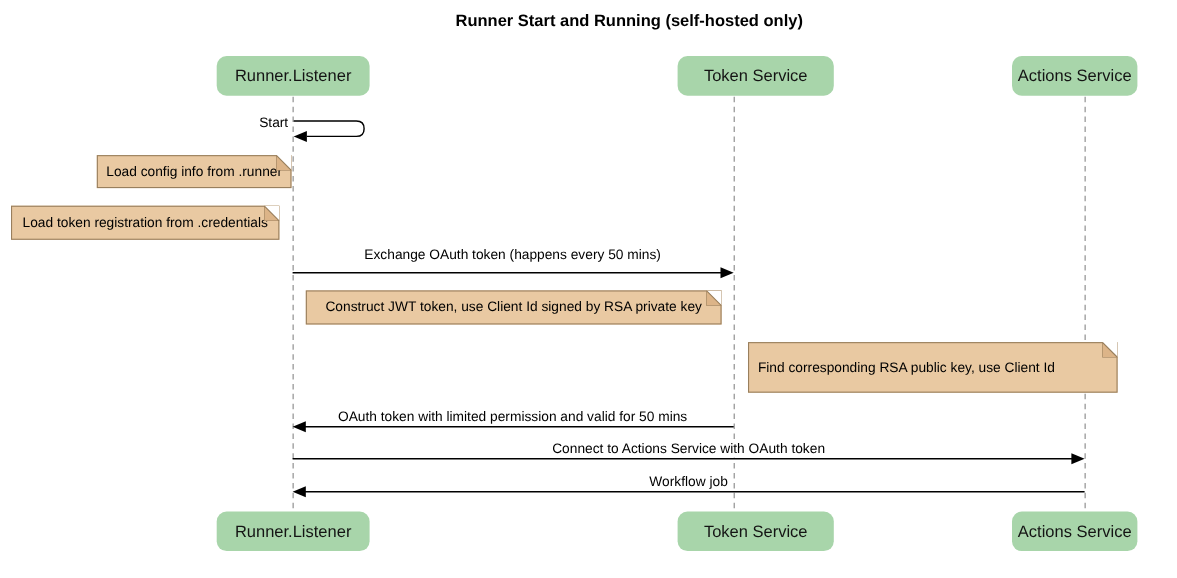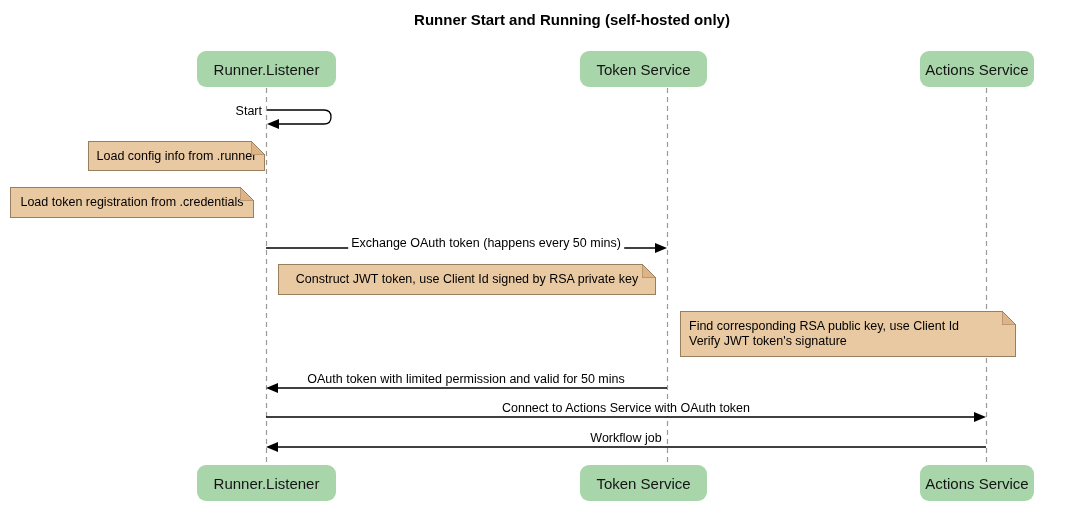--- a/index.html
+++ b/index.html
@@ -16,42 +16,42 @@
   .msg-line{stroke:#000;stroke-width:1.3;fill:none;}
   .msg-head{fill:#000;stroke:none;}
   .actor{
     position:absolute;height:36px;background:#a8d5aa;border-radius:9px;
     display:flex;align-items:center;justify-content:center;
     font-size:15px;color:#141414;
   }
   .actor.top{top:51px;}
   .actor.bottom{top:465px;}
   .actor-rl{left:197px;width:139px;}
-  .actor-ts{left:580px;width:127px;}
+  .actor-ts{left:616px;width:142px;}
   .actor-as{left:920px;width:114px;}
   .msg-label{
     position:absolute;transform:translateX(-50%);font-size:12.5px;
     background:#ffffff;padding:0 3px;white-space:nowrap;line-height:15px;
   }
   .start-label{
     position:absolute;font-size:12.5px;line-height:15px;right:808px;top:104px;
     text-align:right;
   }
   .note{
     position:absolute;background:#e9c9a2;border:1px solid #997f5d;
     display:flex;align-items:center;justify-content:center;
     font-size:12.5px;line-height:15px;white-space:nowrap;box-sizing:border-box;
   }
   .note.multi{flex-direction:column;align-items:flex-start;justify-content:center;padding-left:8px;}
   .fold{position:absolute;top:-1px;right:-1px;}
   .note-1{left:88px;top:141px;width:177px;height:30px;}
   .note-2{left:10px;top:187px;width:244px;height:31px;}
   .note-3{left:278px;top:264px;width:378px;height:31px;}
   .note-4{left:680px;top:311px;width:336px;height:46px;}
-  .m1{left:466px;top:236px;margin-left:20px;}
+  .m1{left:466px;top:224px;}
   .m2{left:466px;top:372px;}
   .m3{left:626px;top:401px;text-align:right;}
   .m4{left:626px;top:431px;}
 </style>
 </head>
 <body>
 
 <div class="canvas">
 
   <div class="title">Runner Start and Running (self-hosted only)</div>
@@ -116,21 +116,20 @@
     </svg>
     <span>Construct JWT token, use Client Id signed by RSA private key</span>
   </div>
 
   <div class="note note-4 multi">
     <svg class="fold" width="14" height="14" viewBox="0 0 14 14">
       <path d="M0 0 L14 0 L14 14 Z" fill="#ffffff"></path>
       <path d="M0 0 L14 14 L0 14 Z" fill="#dcb488" stroke="#997f5d" stroke-width="1"></path>
     </svg>
     <span>Find corresponding RSA public key, use Client Id</span>
-    <span>Verify JWT token's signature</span>
   </div>
 
   <div class="msg-label m1">Exchange OAuth token (happens every 50 mins)</div>
   <div class="msg-label m2">OAuth token with limited permission and valid for 50 mins</div>
   <div class="msg-label m3">Connect to Actions Service with OAuth token</div>
   <div class="msg-label m4">Workflow job</div>
 
   <div class="actor bottom actor-rl">Runner.Listener</div>
   <div class="actor bottom actor-ts">Token Service</div>
   <div class="actor bottom actor-as">Actions Service</div>

